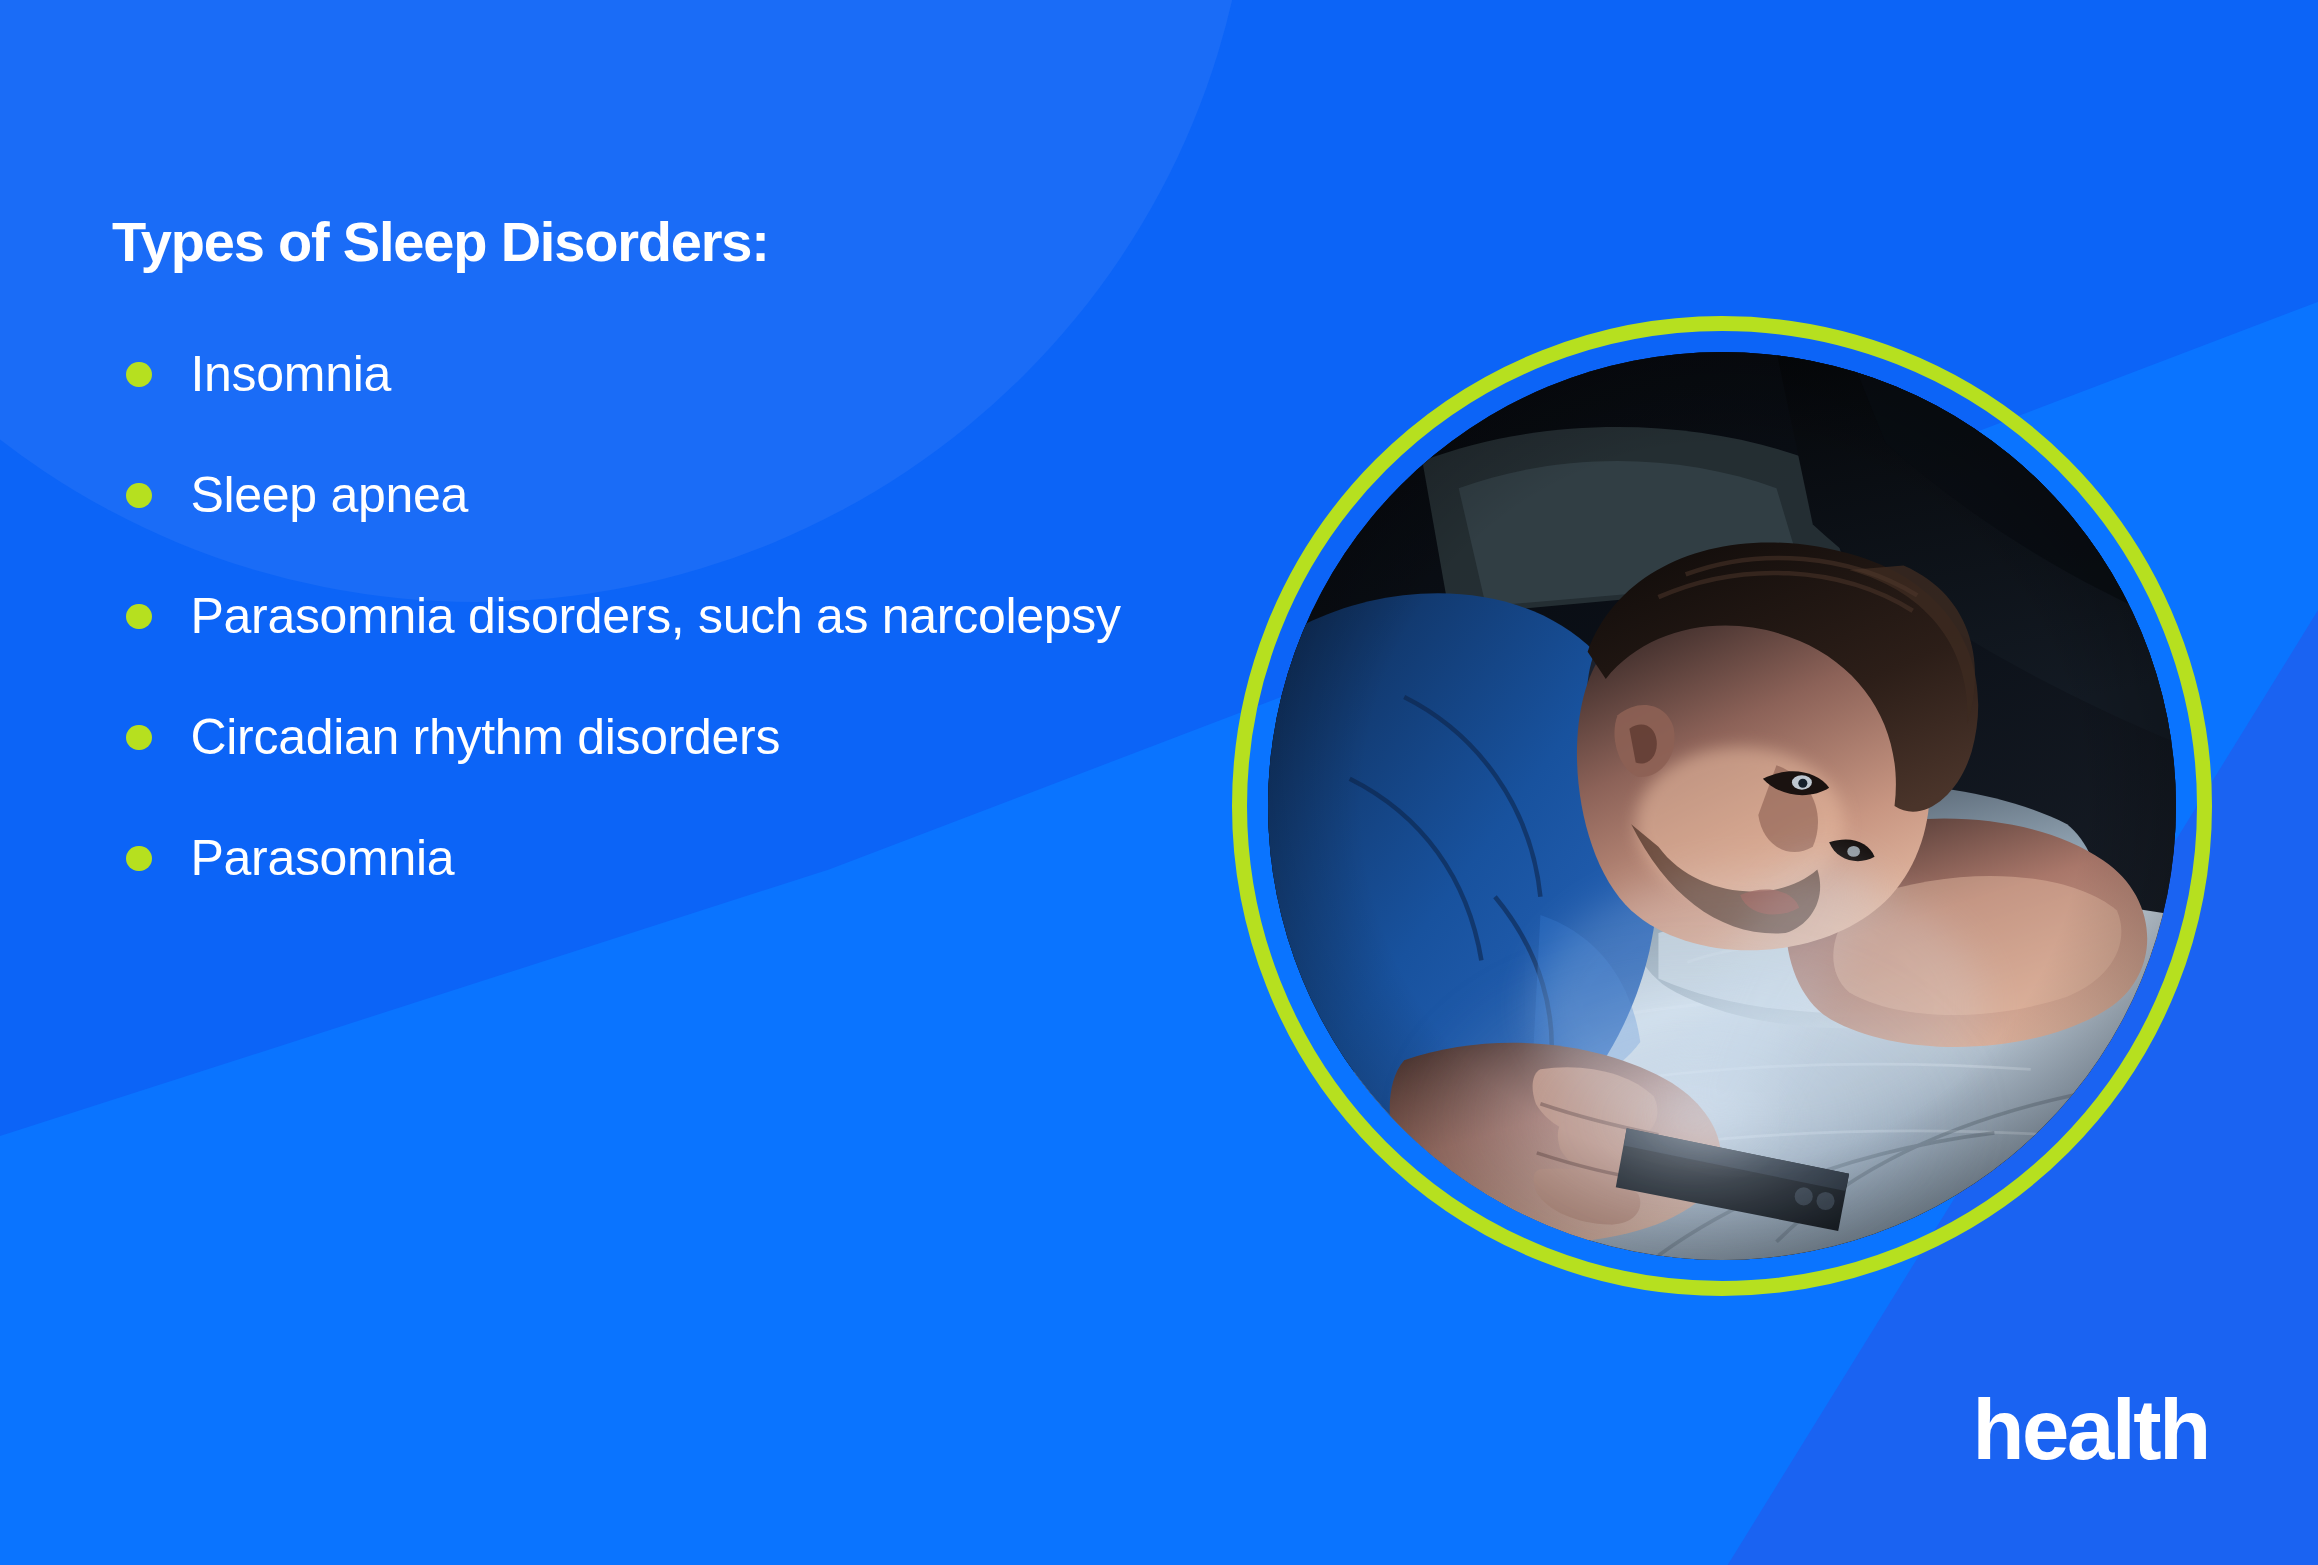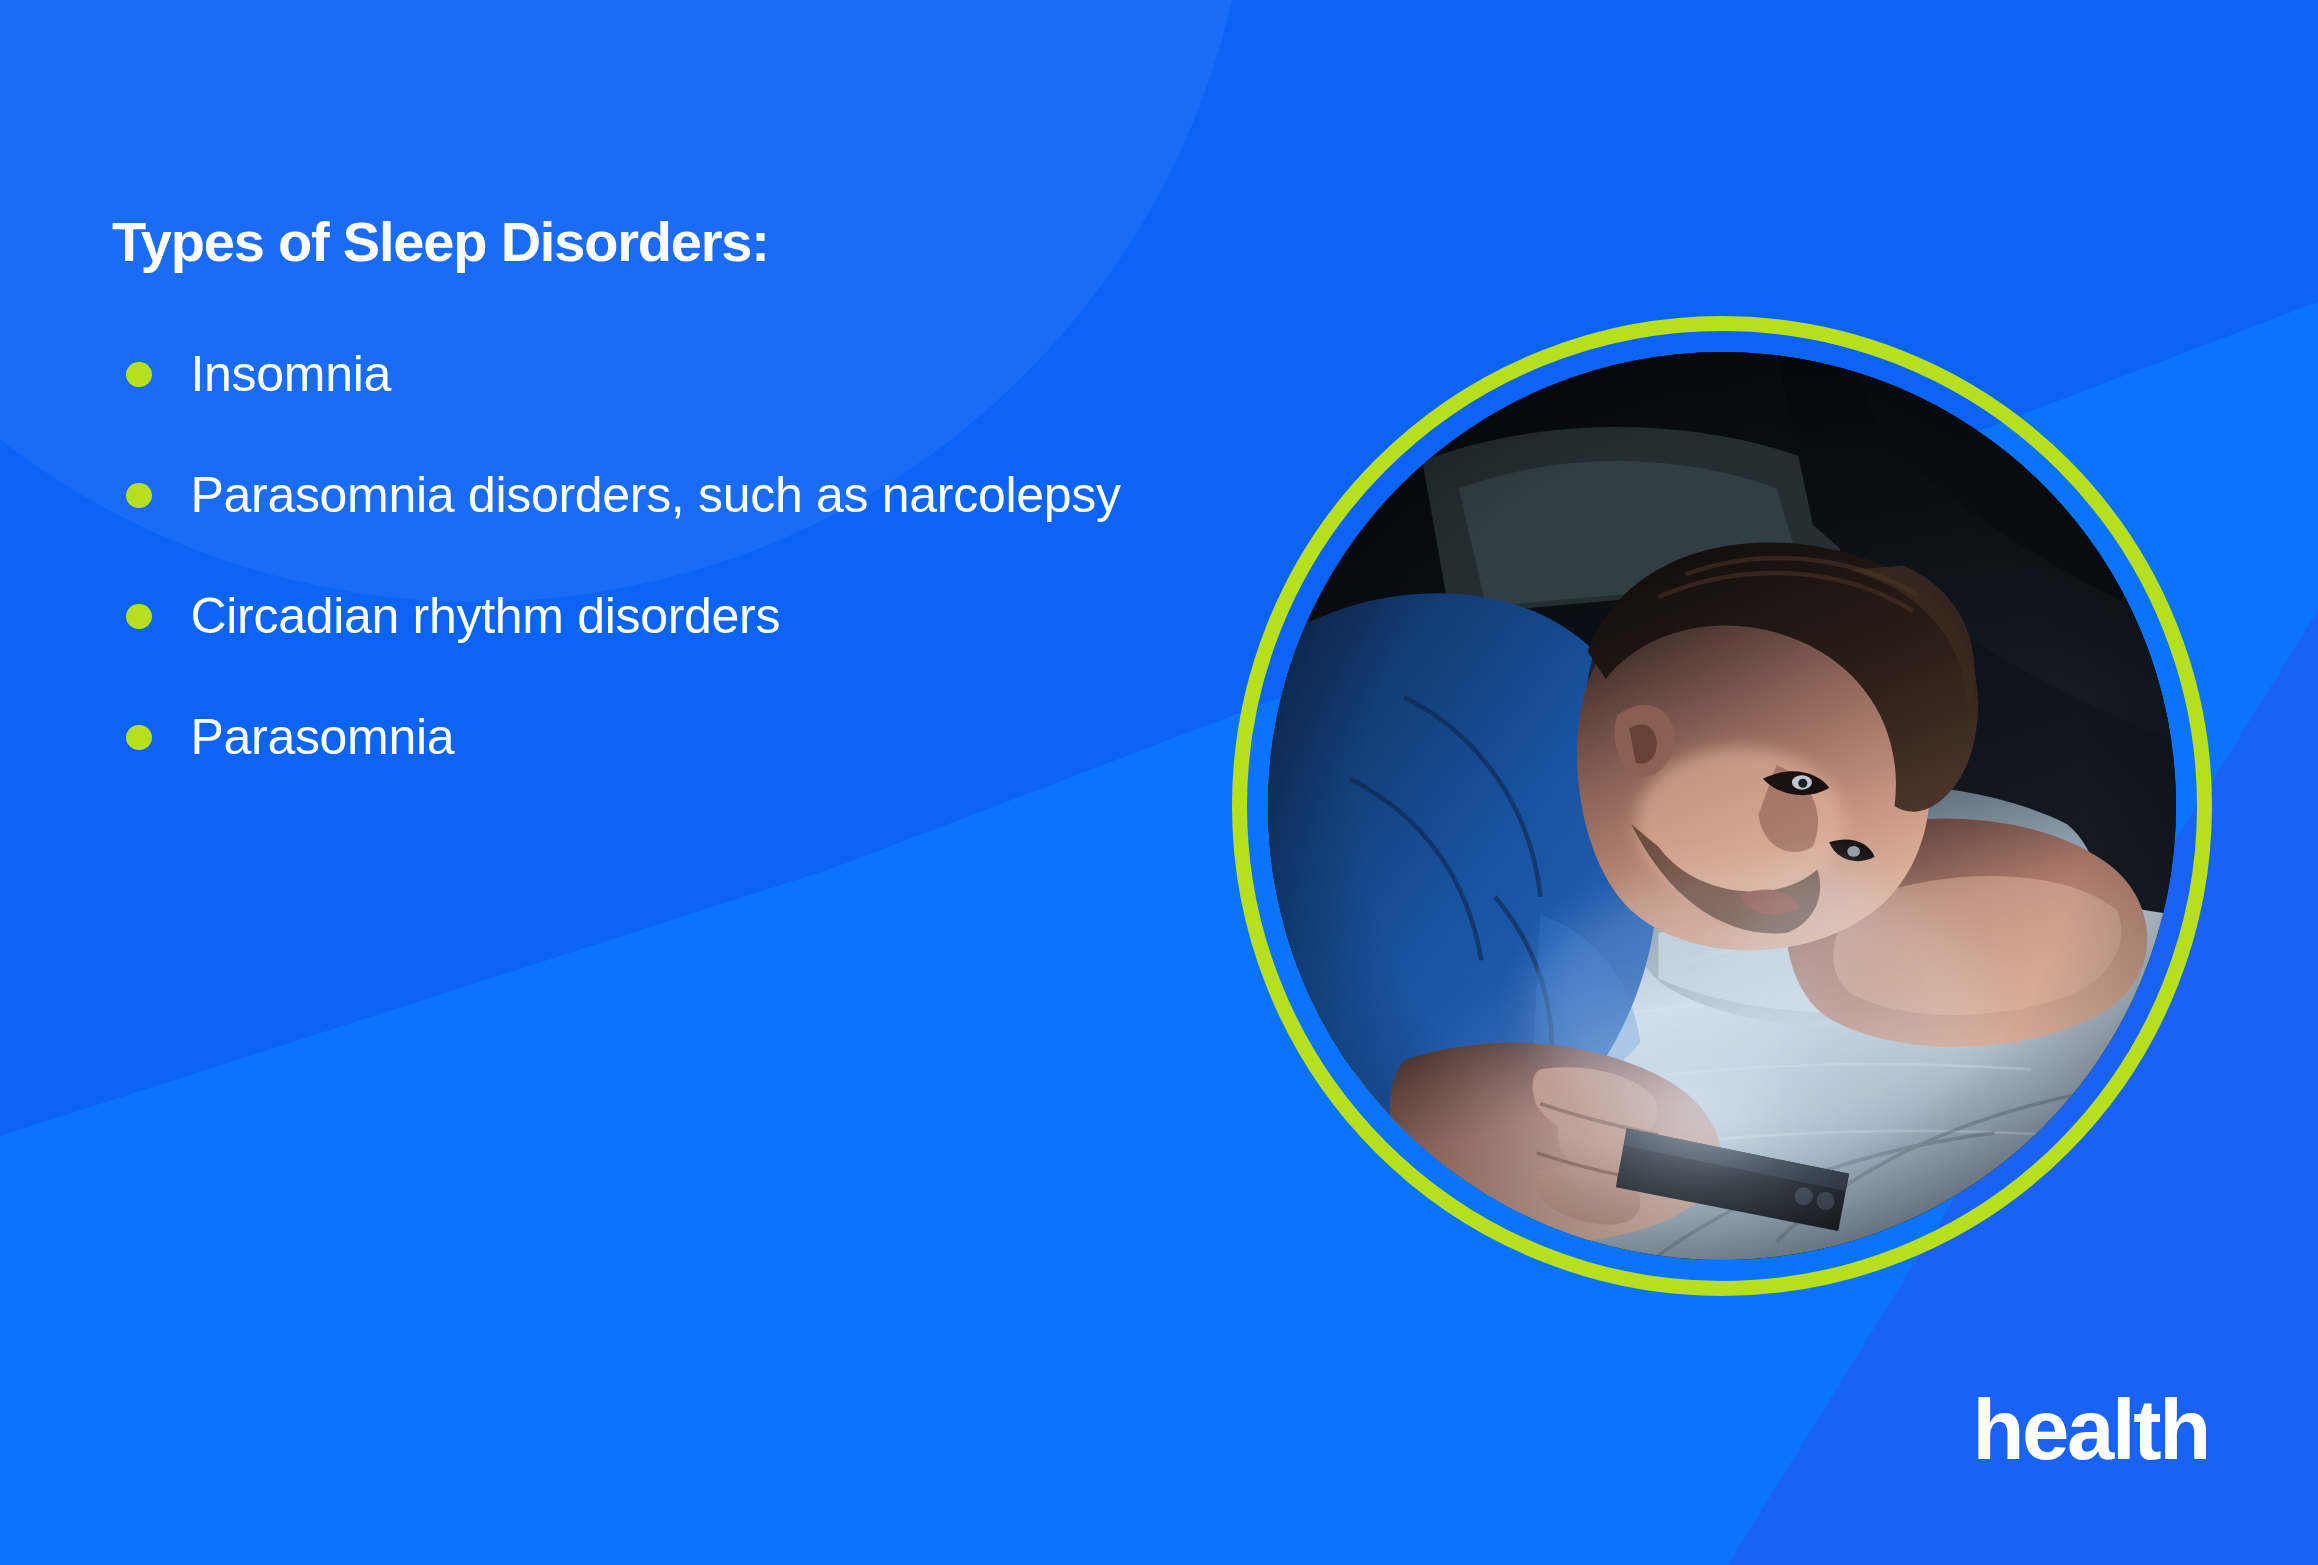--- a/index.html
+++ b/index.html
@@ -125,20 +125,24 @@
 
 <h1 id="title">Types of Sleep Disorders:</h1>
 
 <ul id="bullet-list">
 
   <li class="bullet-item">
     <span class="bullet-dot"></span>
     <span class="bullet-text">Insomnia</span>
   </li>
 
+  <li class="bullet-item">
+    <span class="bullet-dot"></span>
+    <span class="bullet-text">Sleep apnea</span>
+  </li>
 
 
   <li class="bullet-item">
     <span class="bullet-dot"></span>
     <span class="bullet-text">Parasomnia disorders, such as narcolepsy</span>
   </li>
 
   <li class="bullet-item">
     <span class="bullet-dot"></span>
     <span class="bullet-text">Circadian rhythm disorders</span>

